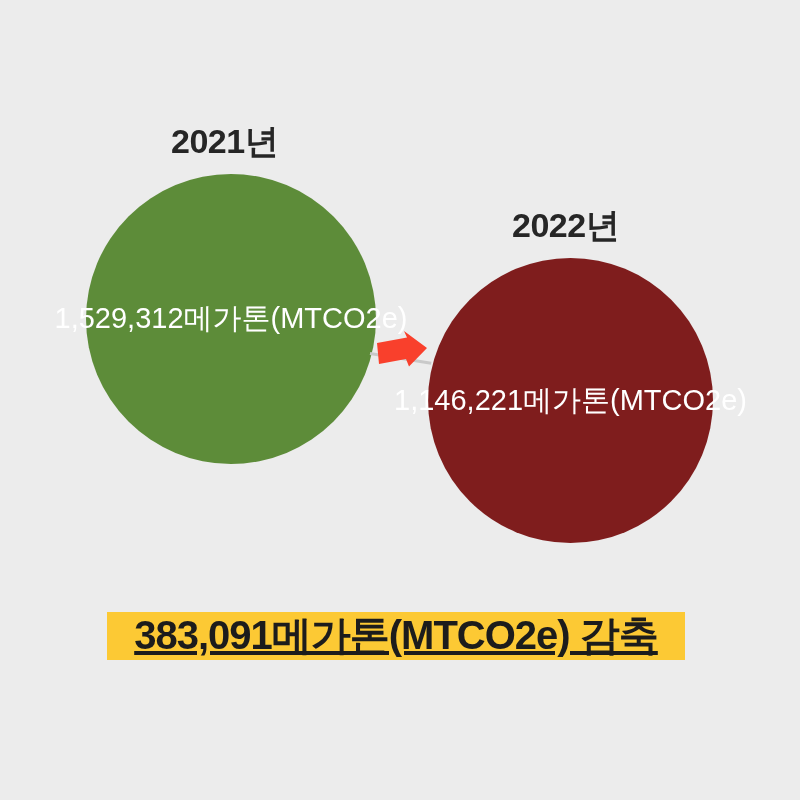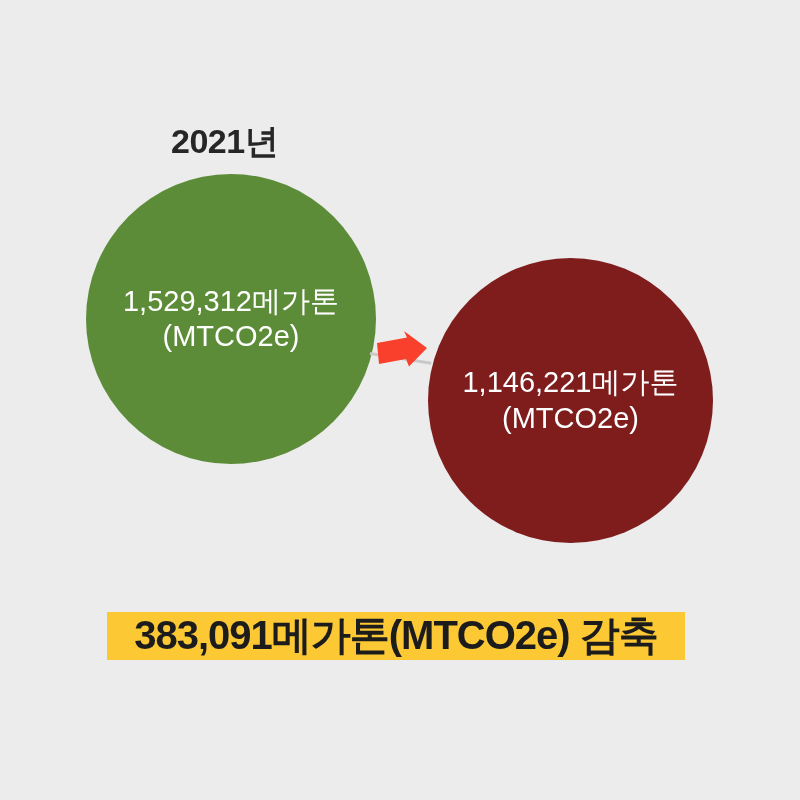--- a/index.html
+++ b/index.html
@@ -38,21 +38,21 @@
     left: 512px;
     top: 208px;
     font-size: 34px;
   }
 
   
   .bubble {
     position: absolute;
     border-radius: 50%;
     display: flex;
-    flex-direction: column;
+    flex-direction: row;
     align-items: center;
     justify-content: center;
     text-align: center;
     color: #ffffff;
     line-height: 1.22;
     box-sizing: border-box;
   }
   #bubble-2021 {
     left: 86px;
     top: 174px;
@@ -108,40 +108,42 @@
     box-sizing: border-box;
   }
   #summary-banner-text {
     font-size: 40px;
     font-weight: bold;
     color: #1c1c1c;
     letter-spacing: -1px;
     white-space: nowrap;
     line-height: 1;
     margin-top: -2px;
+    text-decoration: underline;
   }
 </style>
 </head>
 <body>
 
 <div id="infographic">
 
   <div class="year-label" id="year-label-2021">2021년</div>
 
   <div class="bubble" id="bubble-2021">
     <span class="bubble-line">1,529,312메가톤</span>
     <span class="bubble-line">(MTCO2e)</span>
   </div>
 
   <div id="connector-line"></div>
 
   <svg id="transition-arrow" viewBox="0 0 54 42">
     <polygon points="2,12 32,6.5 29,0 52,17 34,35.5 31,28 4,33" fill="#f9402c"></polygon>
   </svg>
 
+  <div class="year-label" id="year-label-2022">2022년</div>
 
   <div class="bubble" id="bubble-2022">
     <span class="bubble-line">1,146,221메가톤</span>
     <span class="bubble-line">(MTCO2e)</span>
   </div>
 
   <div id="summary-banner">
     <span id="summary-banner-text">383,091메가톤(MTCO2e) 감축</span>
   </div>
 

